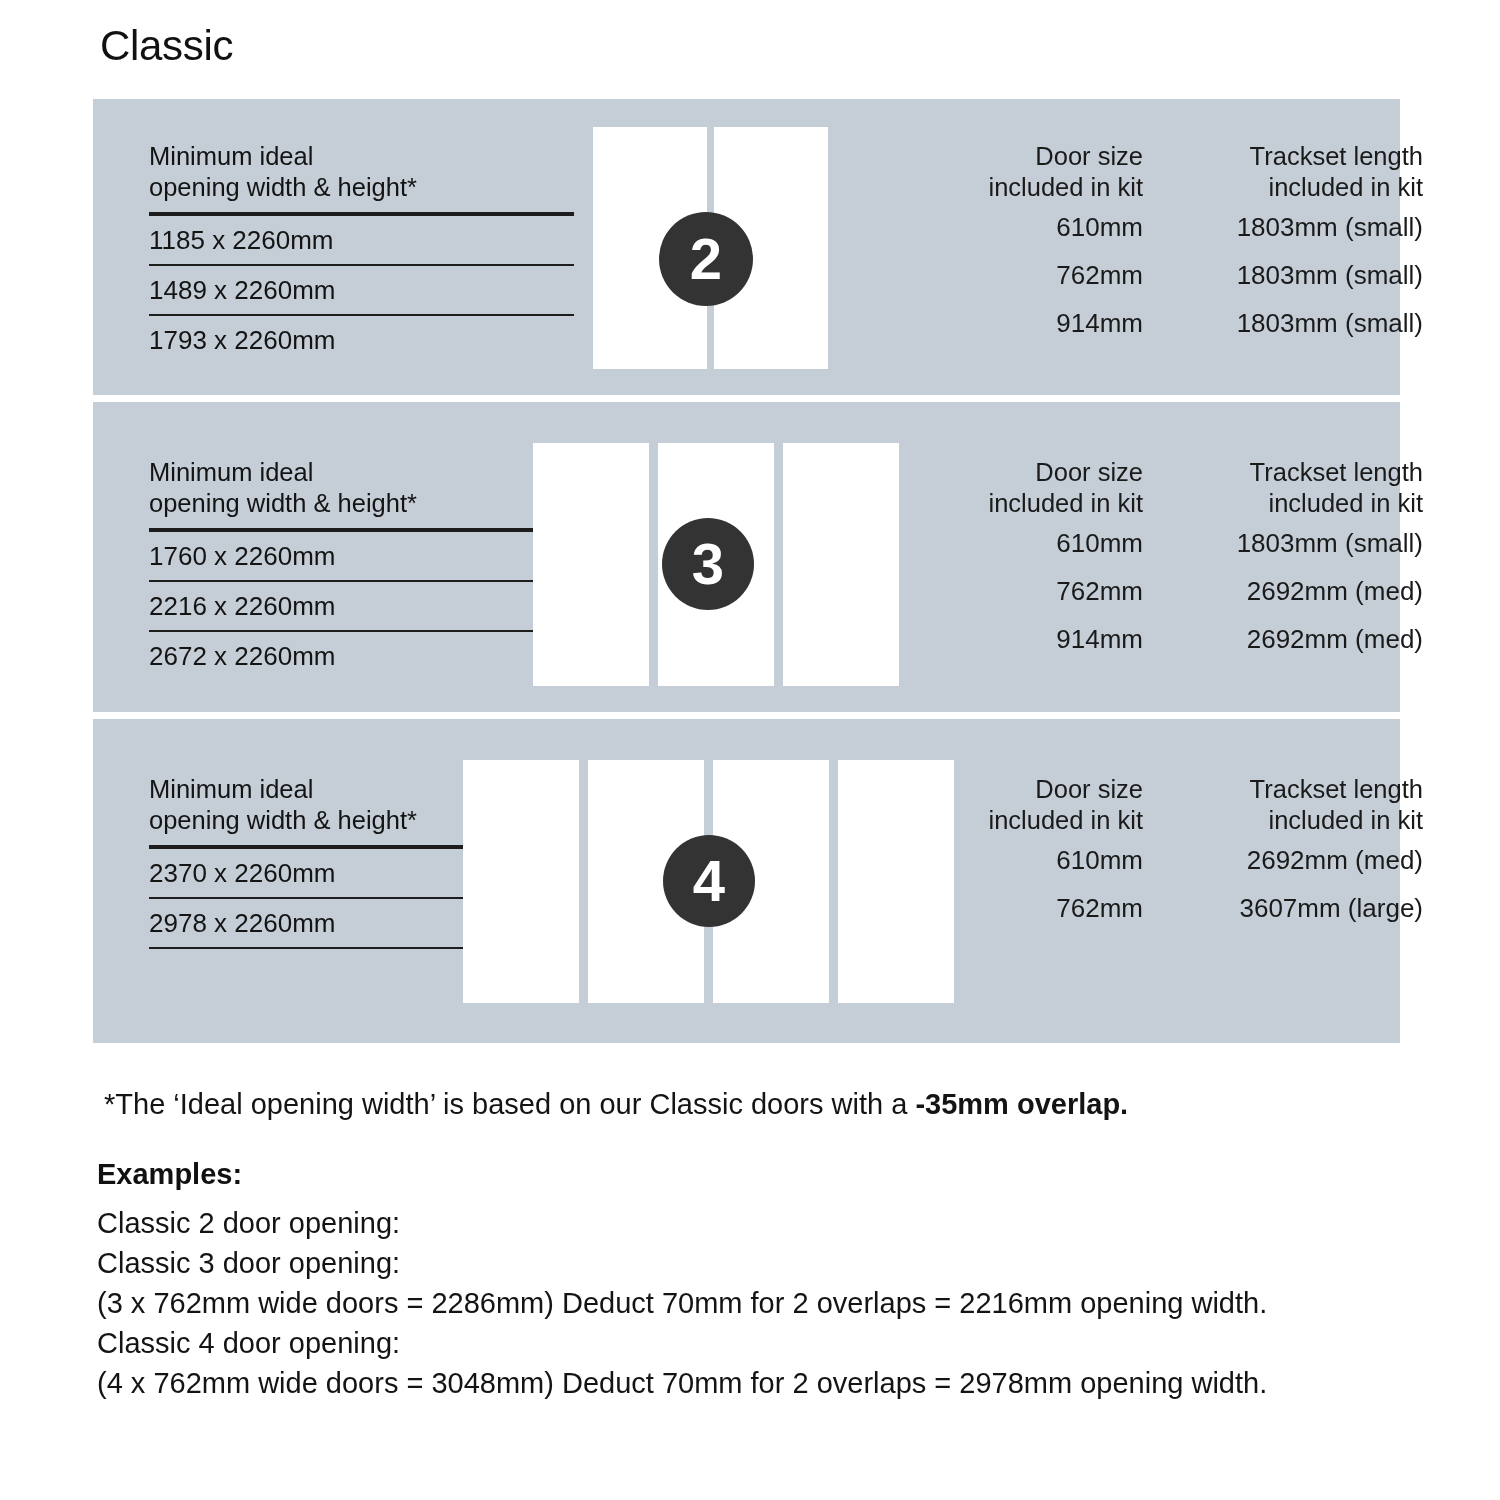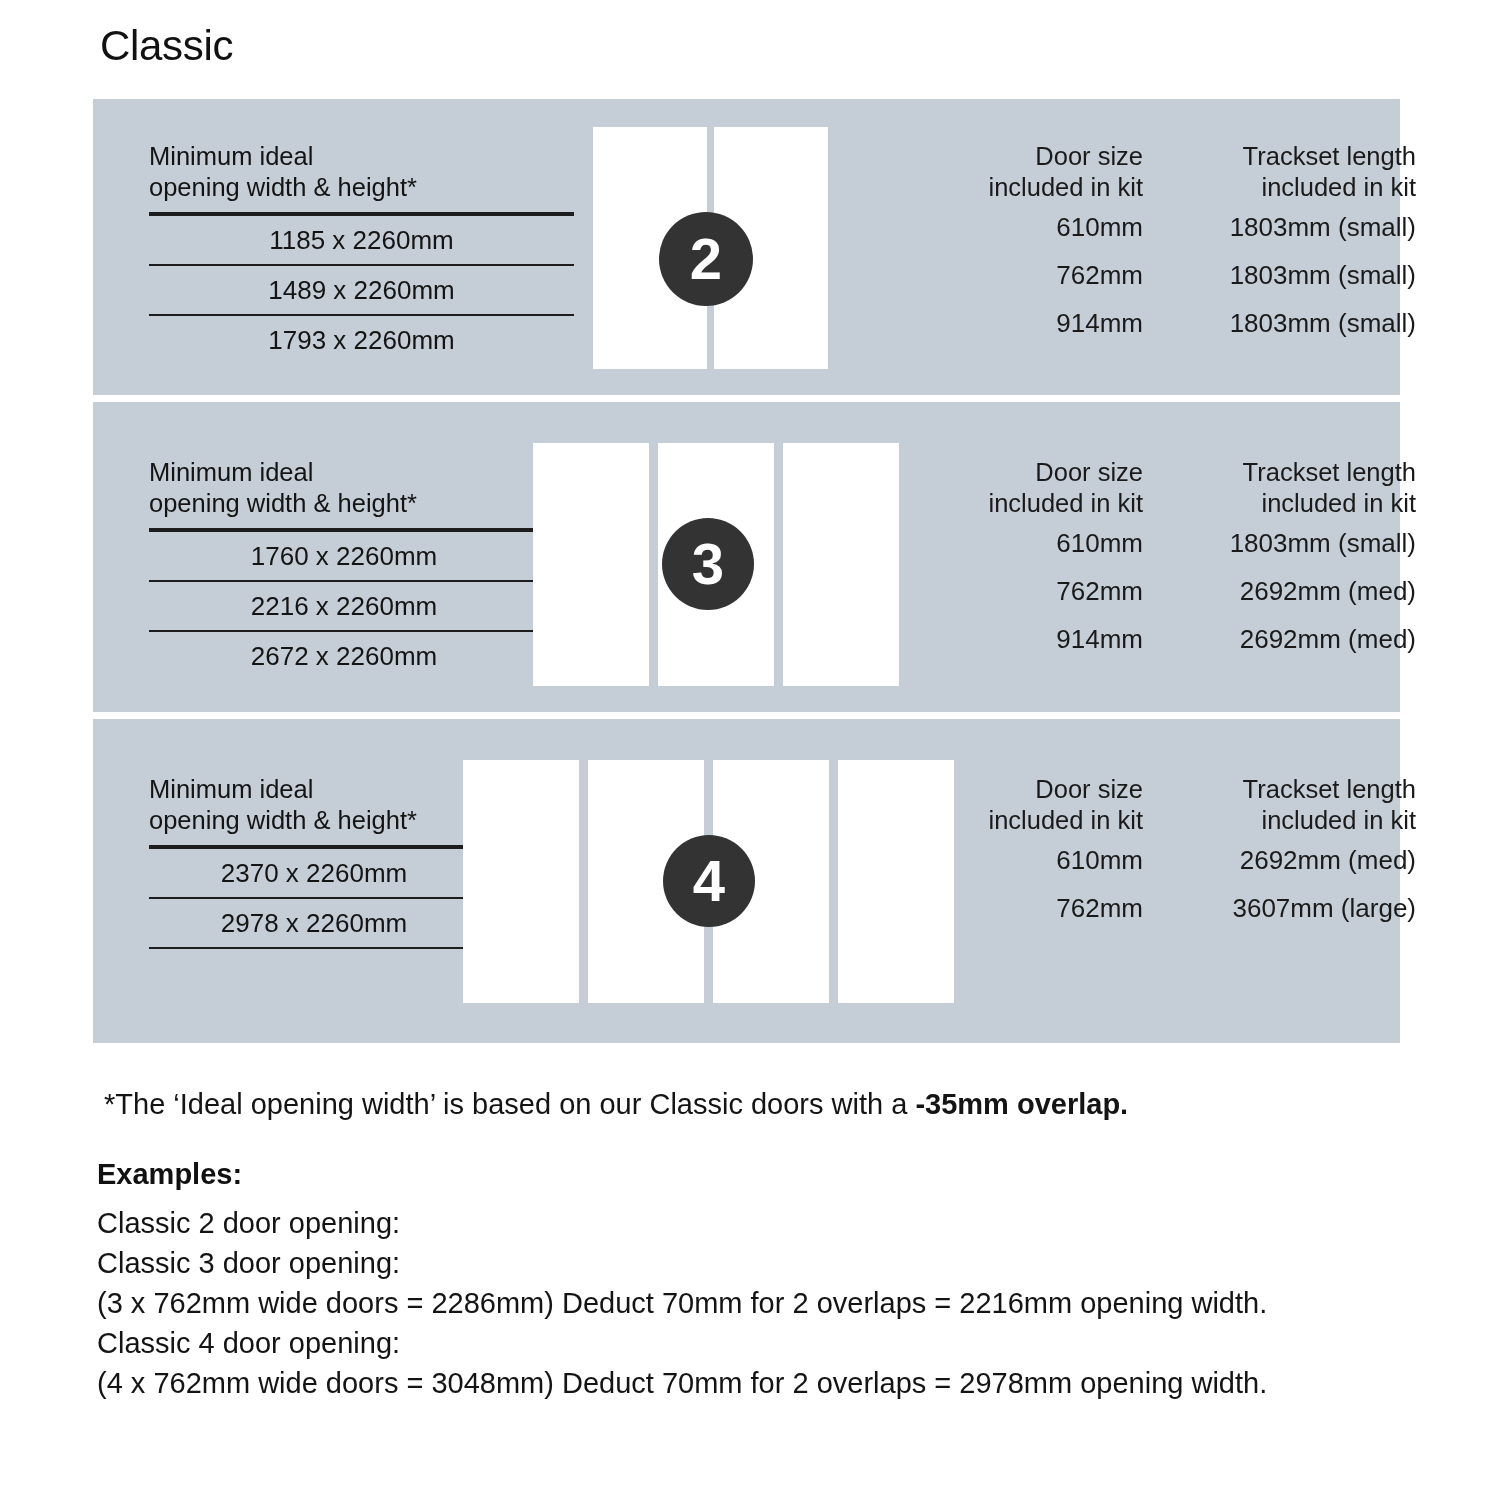--- a/index.html
+++ b/index.html
@@ -39,29 +39,29 @@
   .tbl .hdr{
     font-size:25.5px;line-height:31px;font-weight:400;color:#141414;
     white-space:pre-line;
   }
   .tbl .rule-thick{height:4px;background:#1d1d1d;margin-top:9px;}
   .tbl .rule-thin{height:2px;background:#1d1d1d;}
   .tbl .row{
     font-size:26px;line-height:48px;height:48px;color:#141414;
     white-space:nowrap;
   }
-  .tbl.left .row{text-align:center;}
+  .tbl.left .row{text-align:left;}
 
   
   .leftTbl{left:20px;width:425px;}
   .leftTbl.w3{width:390px;}
   .leftTbl.w4{width:330px;}
 
   
-  .rightGrp{position:absolute;display:flex;gap:0;}
+  .rightGrp{position:absolute;display:flex;gap:7px;}
   .rcol{position:relative;}
   .rcol .hdr{font-size:25.5px;line-height:31px;white-space:pre-line;text-align:right;}
   .rcol .row{font-size:26px;line-height:48px;height:48px;text-align:right;white-space:nowrap;}
 
   
   .doors{position:absolute;display:flex;}
   .door{background:#ffffff;}
   .badge{
     position:absolute;border-radius:50%;background:#333333;
     color:#ffffff;display:flex;align-items:center;justify-content:center;

